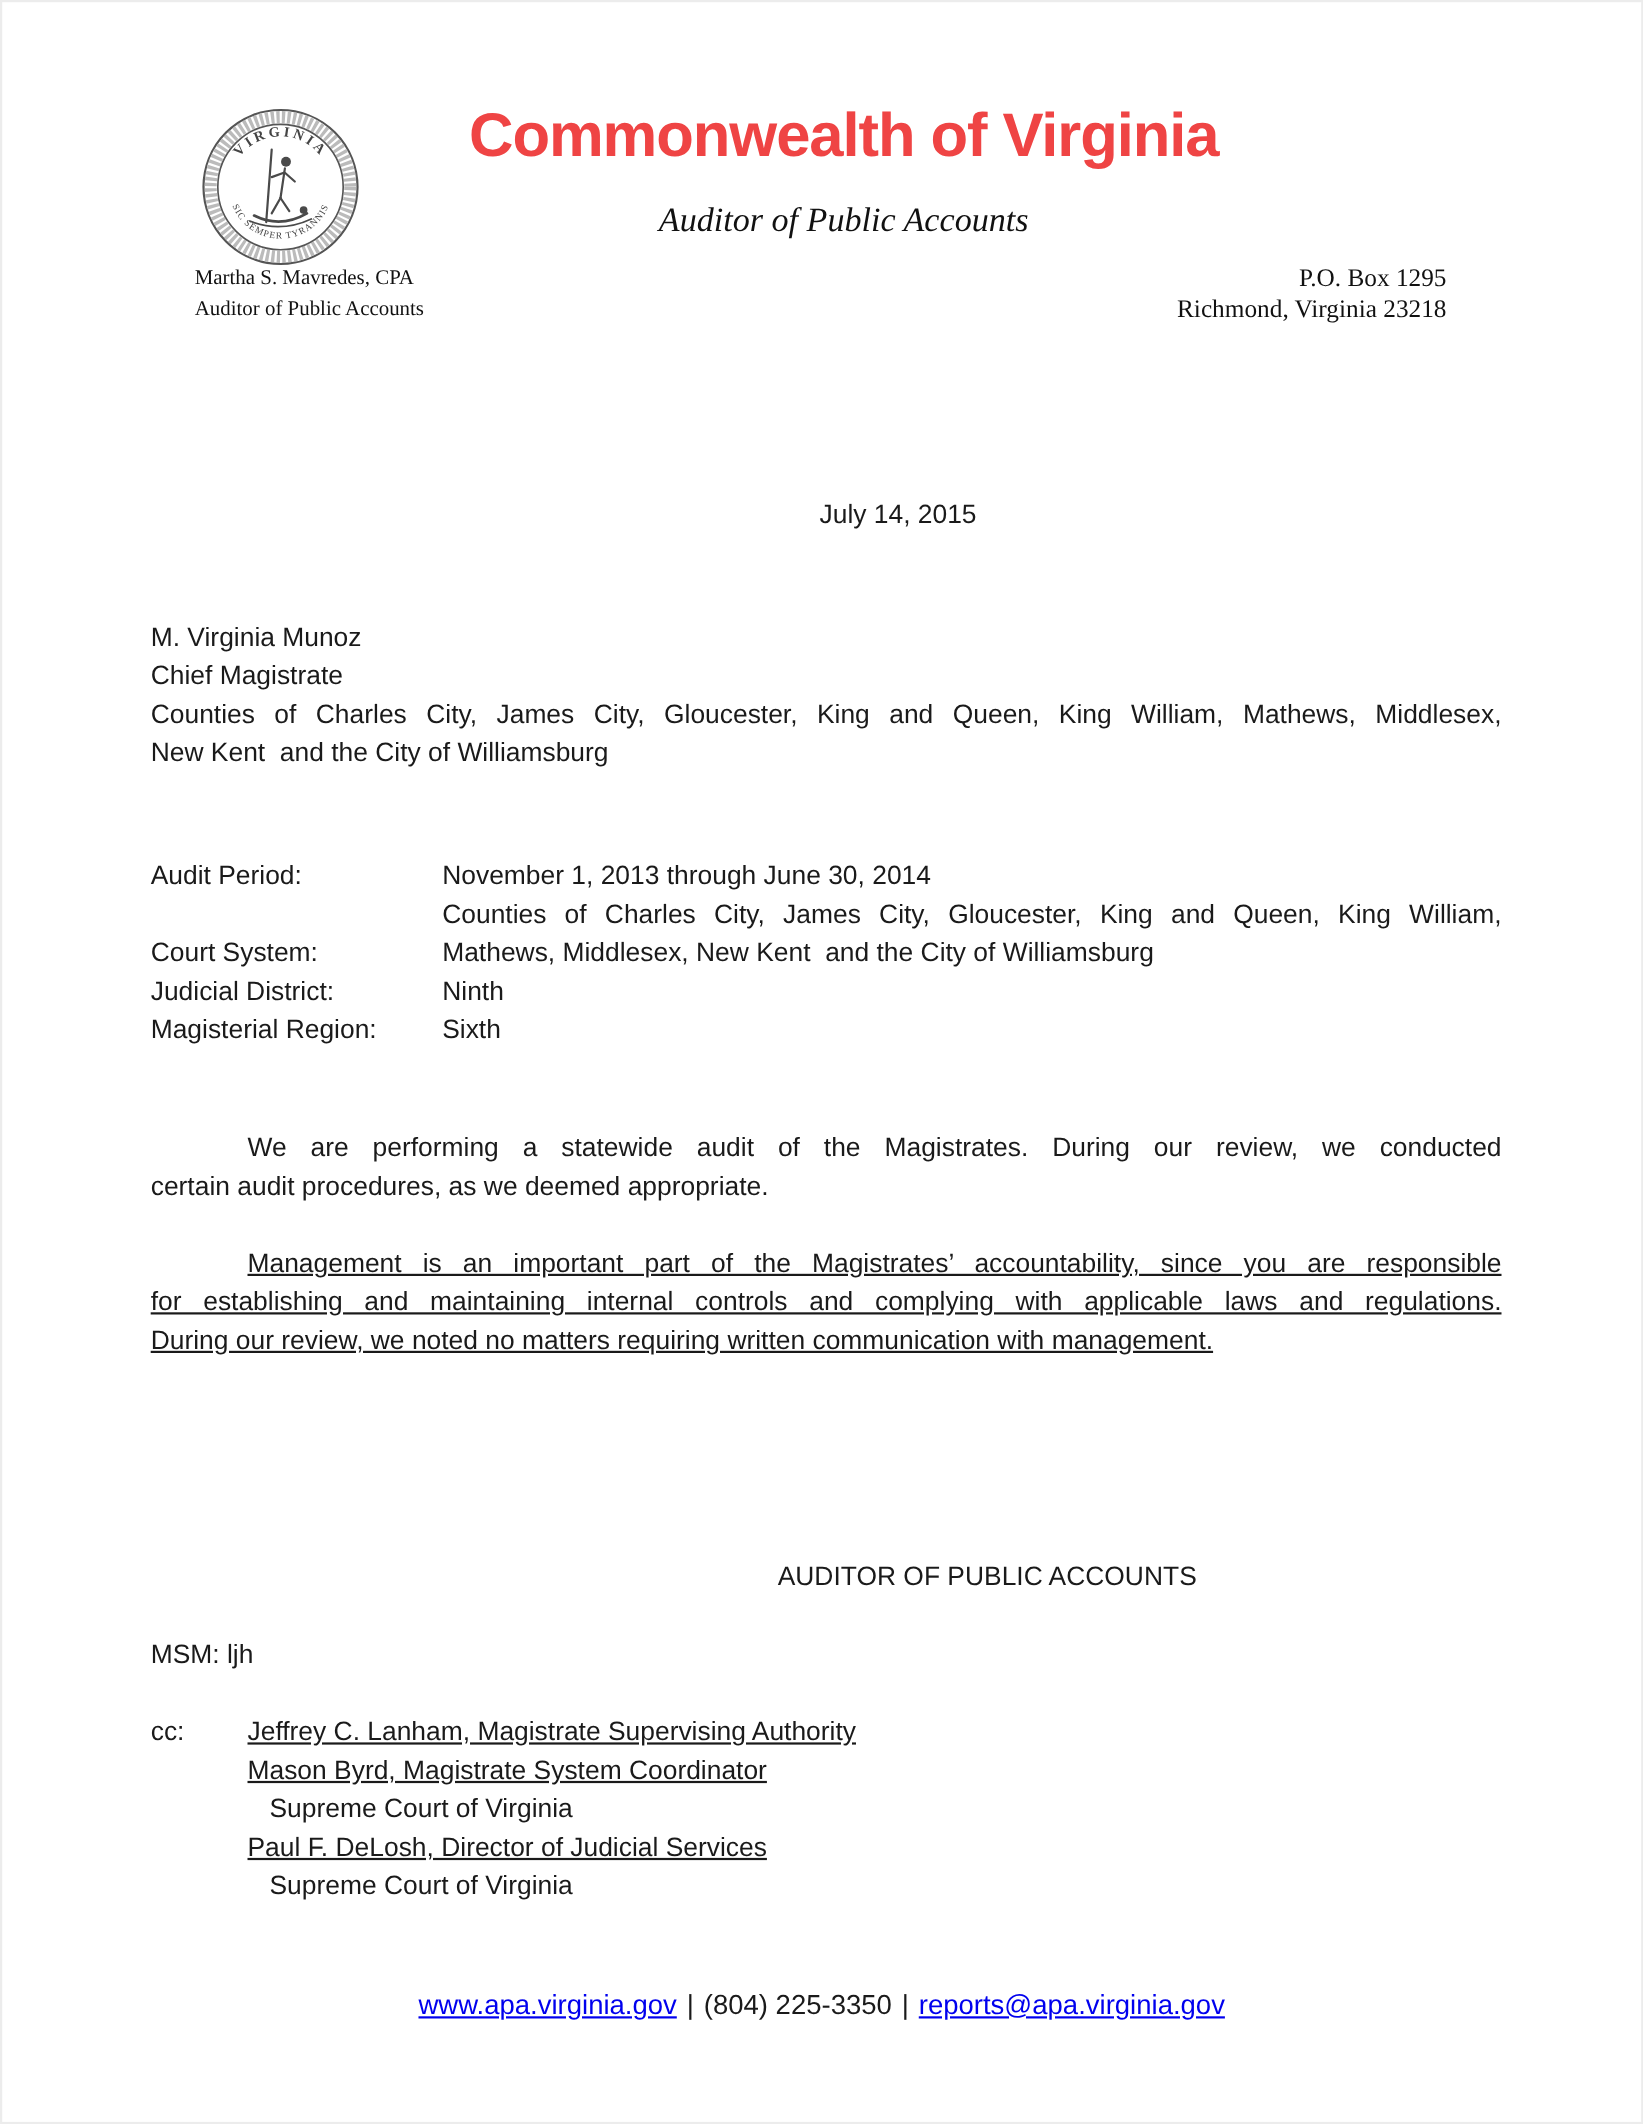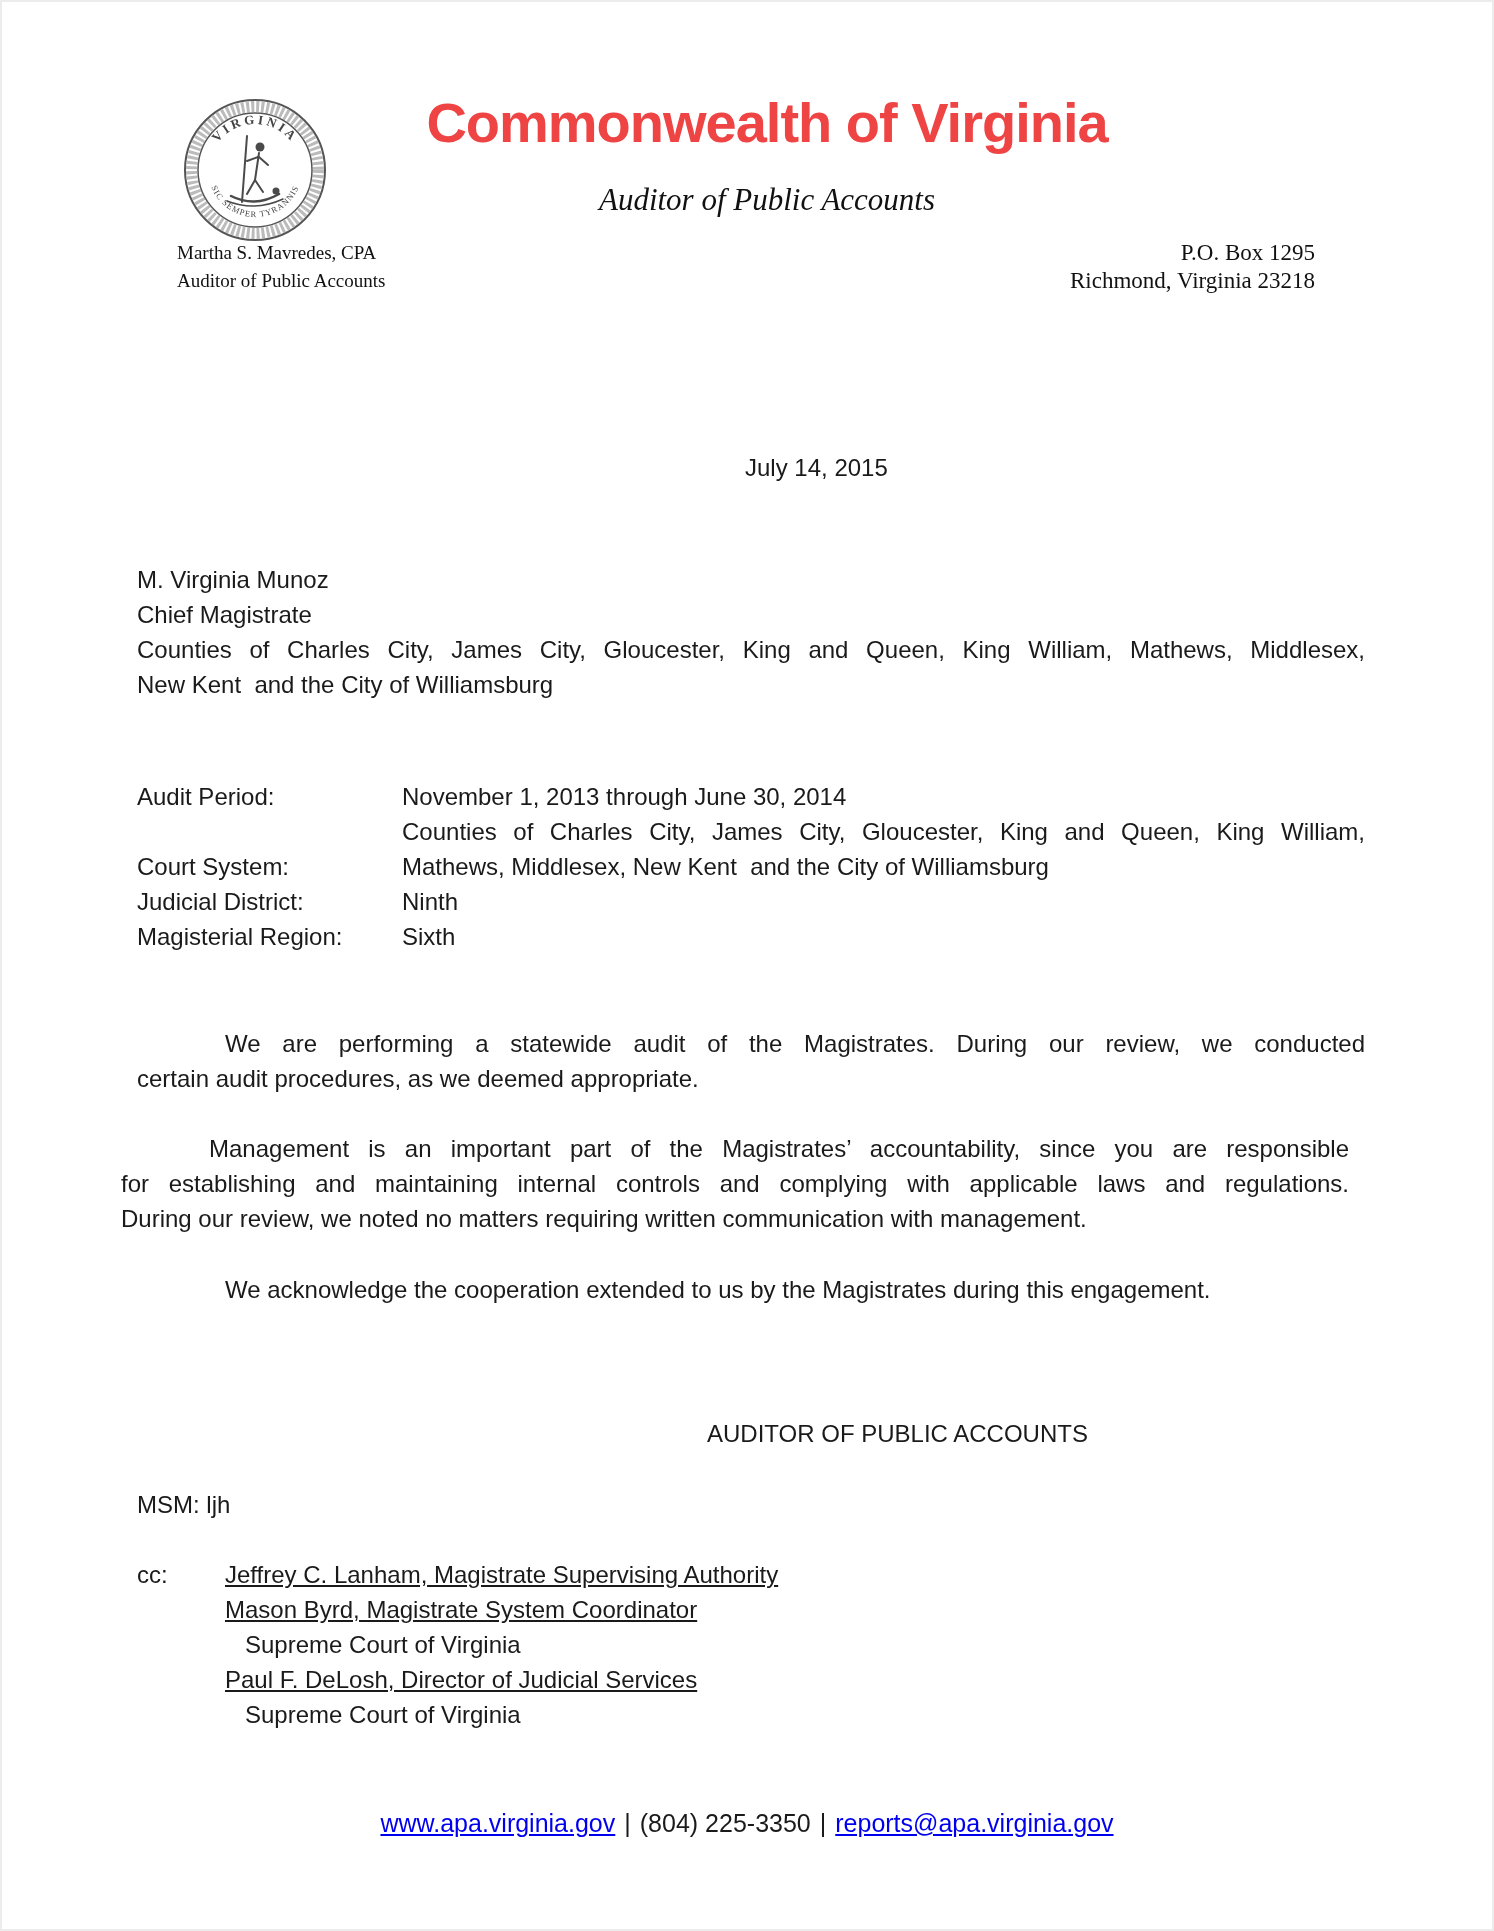--- a/index.html
+++ b/index.html
@@ -34,21 +34,21 @@
   .contact-right {
     position:absolute; right:177px; top:237px; text-align:right;
     font-family:"Liberation Serif", serif; font-size:23px; line-height:28px; color:#111;
   }
   
   .bodytext { font-size:24px; line-height:35px;margin-top:48px; }
   .date-line      { position:absolute; left:743px; top:400px; }
   .recipient      { position:absolute; left:135px; top:512px; width:1228px; }
   .audit-block    { position:absolute; left:135px; top:729px; width:1228px; }
   .para-1         { position:absolute; left:135px; top:976px;  width:1228px; }
-  .para-2         { position:absolute; left:119px; top:1081px; width:1228px; }
+  .para-2         { position:absolute; left:135px; top:1081px; width:1228px;text-decoration:underline; }
   .para-3         { position:absolute; left:135px; top:1222px; width:1228px; }
   .signature-line { position:absolute; left:705px; top:1366px; }
   .reference-line { position:absolute; left:135px; top:1437px; }
   .cc-block       { position:absolute; left:135px; top:1507px; width:1000px; }
   .footer         { position:absolute; left:0; top:1807px; width:100%; text-align:center; font-size:25px; }
 
   .pline { white-space:pre; }                          
   .jline { text-align:justify; text-align-last:justify; white-space:nowrap; } 
   .indent { padding-left:88px; }
 
@@ -150,23 +150,20 @@
     <div class="jline indent">We are performing a statewide audit of the Magistrates.  During our review, we conducted</div>
     <div class="pline">certain audit procedures, as we deemed appropriate.</div>
   </div>
 
   <div class="para-2 bodytext">
     <div class="jline indent">Management is an important part of the Magistrates’ accountability, since you are responsible</div>
     <div class="jline">for establishing and maintaining internal controls and complying with applicable laws and regulations.</div>
     <div class="pline">During our review, we noted no matters requiring written communication with management.</div>
   </div>
 
-  <div class="para-3 bodytext">
-    <div class="pline indent">We acknowledge the cooperation extended to us by the Magistrates during this engagement.</div>
-  </div>
 
   <div class="signature-line bodytext">AUDITOR OF PUBLIC ACCOUNTS</div>
 
   <div class="reference-line bodytext">MSM: ljh</div>
 
   <div class="cc-block bodytext">
     <div class="cc-row">
       <span class="cc-label">cc:</span>
       <div class="cc-name pline">Jeffrey C. Lanham, Magistrate Supervising Authority</div>
     </div>

